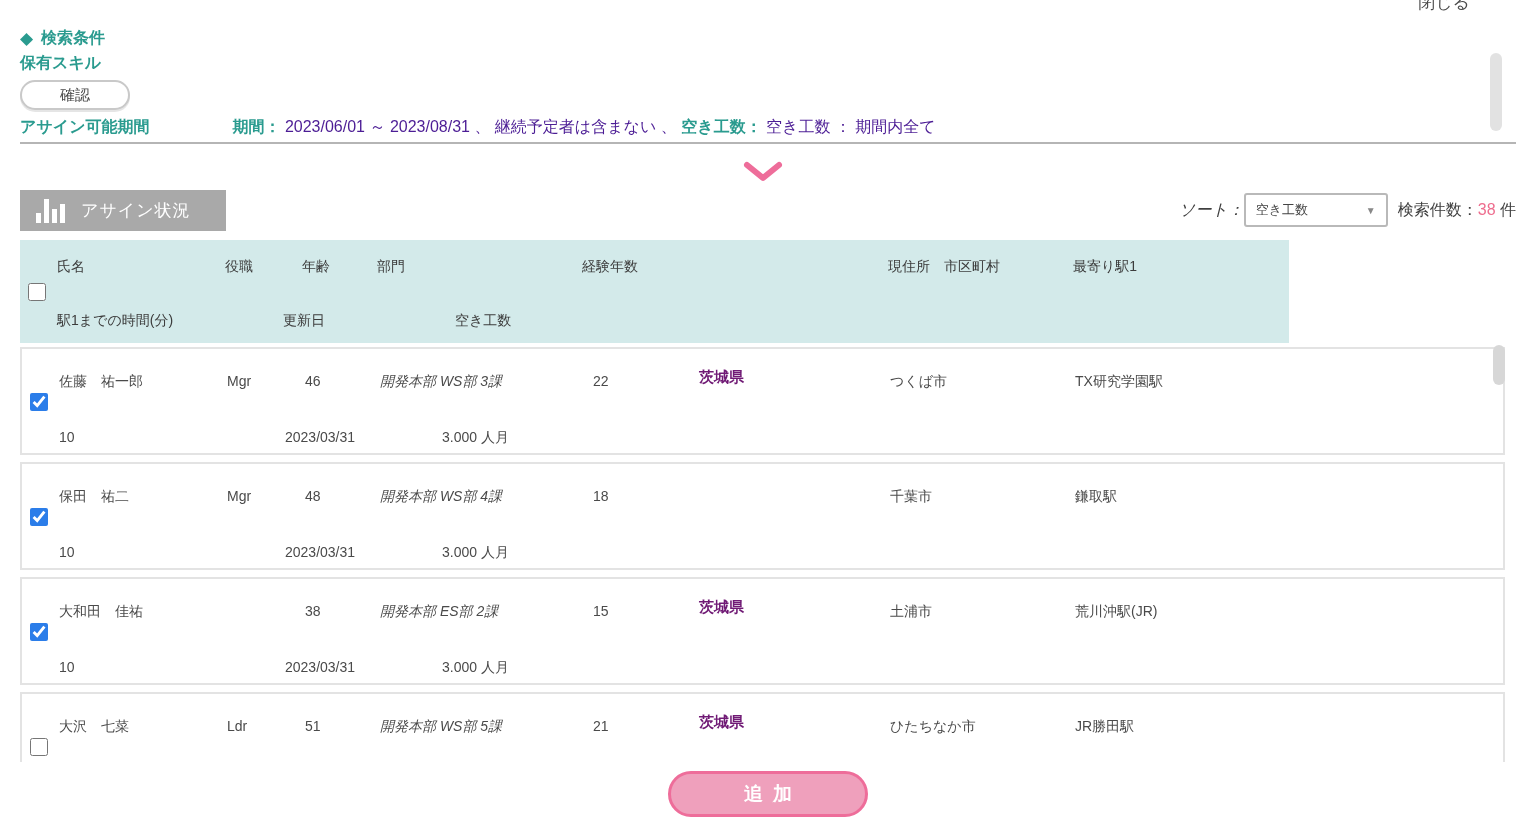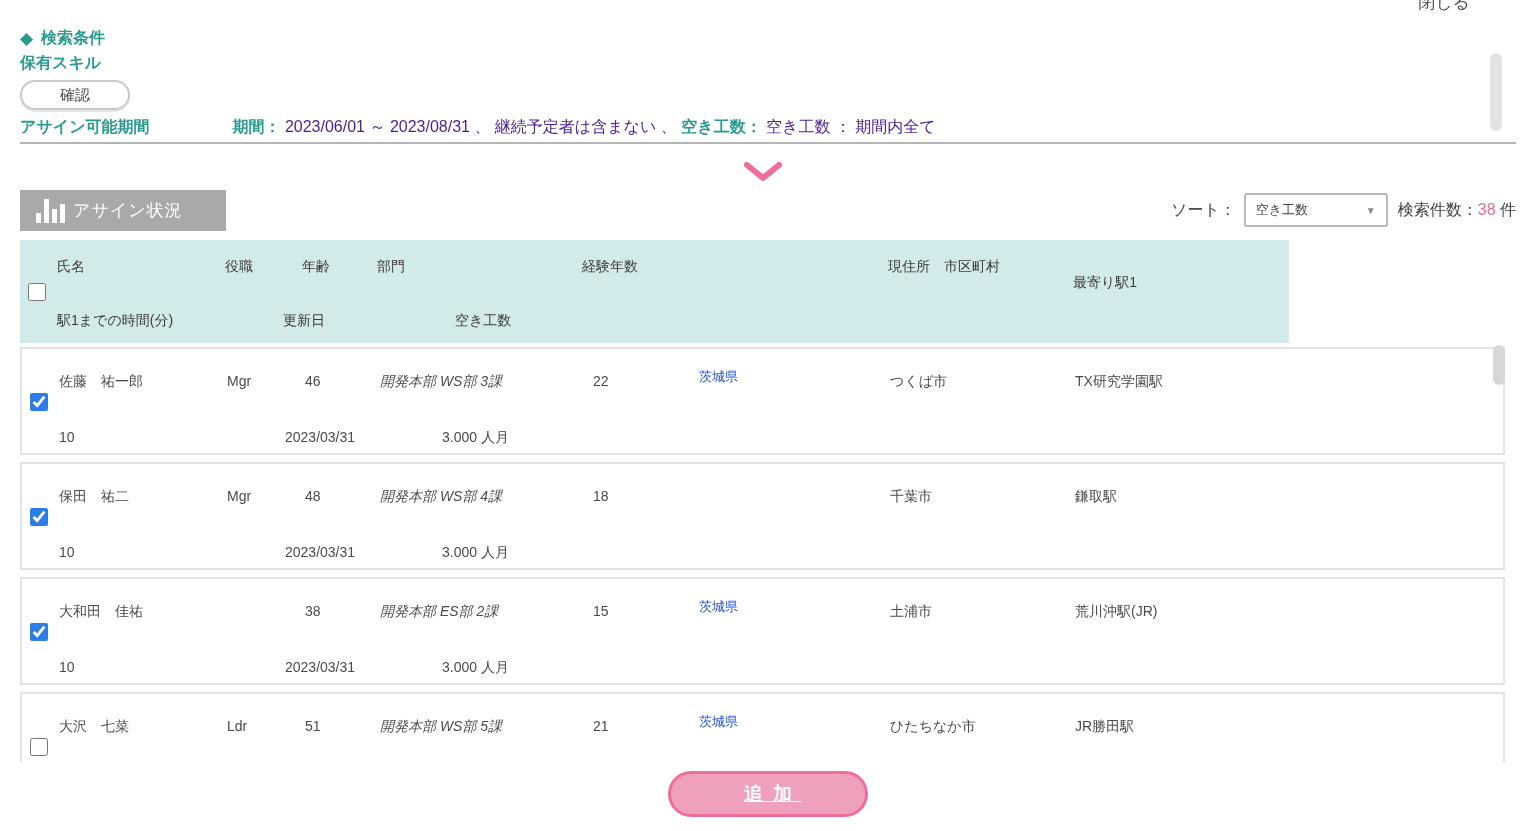--- a/index.html
+++ b/index.html
@@ -23,29 +23,29 @@
   .cond-line .lab { color:#2a9b8f; font-weight:bold; }
   .cond-line .period-name { display:inline-block; width:208px; color:#2a9b8f; font-weight:bold; }
   .cond-line .val { color:#4c1d95; }
   .divider { position:absolute; left:20px; right:20px; top:142px; height:0; border-top:2px solid #b5b5b5; }
 
   
   .chevron { position:absolute; left:742px; top:160px; cursor:pointer; }
 
   
   .status-box { position:absolute; left:20px; top:190px; width:206px; height:41px; background:#a9a9a9;
-    display:flex; align-items:center; gap:8px; padding-left:16px; }
+    display:flex; align-items:center; gap:16px; padding-left:16px; }
   .status-box .txt { color:#fff; font-size:17px; letter-spacing:1px; }
   .bars { display:flex; align-items:flex-end; gap:3px; height:24px; }
   .bars i { display:block; width:5px; background:#fff; }
   .bars i:nth-child(1){height:10px;} .bars i:nth-child(2){height:24px;}
   .bars i:nth-child(3){height:14px;} .bars i:nth-child(4){height:19px;}
 
   .sort-area { position:absolute; right:20px; top:193px; display:flex; align-items:center; font-size:16px; }
-  .sort-label { margin-right:8px; color:#3f3f3f; }
+  .sort-label { color:#3f3f3f;font-style:italic; }
   .sort-select { width:144px; height:34px; border:2px solid #b9b9b9; border-radius:3px; background:#fff;
     display:flex; align-items:center; justify-content:space-between; padding:0 10px; cursor:pointer; }
   .sort-select .sel-txt { font-size:13px; color:#444; }
   .sort-select .caret { font-size:10px; color:#888; }
   .count-area { margin-left:10px; color:#3f3f3f; }
   .count-num { color:#ee6d8e; }
 
   
   .thead { position:absolute; left:20px; top:240px; width:1269px; height:103px; background:#d3eaea; }
   .thead .h { position:absolute; font-size:14px; color:#3c3c3c; white-space:nowrap; }
@@ -58,34 +58,34 @@
   .rows-clip { position:absolute; left:20px; top:347px; width:1492px; height:415px; overflow:hidden; }
   .trow { position:relative; width:1485px; height:108px; background:#fff; border:2px solid #e3e3e3; margin-bottom:7px; }
   .trow .c { position:absolute; font-size:14px; color:#4a4a4a; white-space:nowrap; }
   .c-name   { left:37px;  top:24px; }
   .c-role   { left:205px; top:24px; }
   .c-age    { left:283px; top:24px; }
   .c-dept   { left:358px; top:24px;font-style:italic; }
   .c-years  { left:571px; top:24px; }
   .pref-cell{ position:absolute; left:666px; top:4px; width:187px; height:48px; display:flex; align-items:center; padding-left:11px; }
   .pref-cell.pink { background:#f5c5da; }
-  .pref-cell span { font-size:13px; color:#1d4ed8; white-space:nowrap; }
+  .pref-cell span { font-size:15px; color:#701a75; white-space:nowrap;font-weight:bold; }
   .c-city   { left:868px; top:24px; }
   .c-station{ left:1053px; top:24px; }
   .c-time   { left:37px;  top:80px; }
   .c-updated{ left:263px; top:80px; }
   .c-capacity{ left:420px; top:80px; }
   .trow .cb { left:8px; top:44px; }
   .thead .cb { left:8px; top:43px; }
 
   
   .add-btn { position:absolute; left:50%; top:771px; transform:translateX(-50%);
     width:200px; height:46px; border-radius:23px; background:#efa0bc; border:3px solid #ee6d9a;
     color:#fff; font-size:19px; font-weight:bold; letter-spacing:10px; text-indent:10px;
-    display:flex; align-items:center; justify-content:center; cursor:pointer; font-family:inherit;text-decoration:underline; }
+    display:flex; align-items:center; justify-content:center; cursor:pointer; font-family:inherit; }
 
   
   .thumb { position:absolute; background:#e2e2e2; border-radius:6px; }
   .thumb-top { left:1490px; top:53px; width:12px; height:78px; }
   .thumb-list { left:1493px; top:345px; width:12px; height:40px; background:#d7d7d7; }
 </style>
 </head>
 <body>
 
 <div class="page">
@@ -140,21 +140,21 @@
   </div>
 
   <div class="thead">
     <input type="checkbox" class="cb" style="">
     <span class="h" style="left:37px;top:18px">氏名</span>
     <span class="h" style="left:205px;top:18px">役職</span>
     <span class="h" style="left:282px;top:18px">年齢</span>
     <span class="h" style="left:357px;top:18px">部門</span>
     <span class="h" style="left:562px;top:18px">経験年数</span>
     <span class="h" style="left:868px;top:18px">現住所　市区町村</span>
-    <span class="h" style="left:1053px;top:34px">最寄り駅1</span>
+    <span class="h" style="left:1053px;top:18px">最寄り駅1</span>
     <span class="h" style="left:37px;top:72px">駅1までの時間(分)</span>
     <span class="h" style="left:263px;top:72px">更新日</span>
     <span class="h" style="left:435px;top:72px">空き工数</span>
   </div>
 
   <div class="rows-clip">
   <div class="trow">
     <input type="checkbox" class="cb" checked="" style="">
     <span class="c c-name">佐藤　祐一郎</span>
     <span class="c c-role">Mgr</span>

